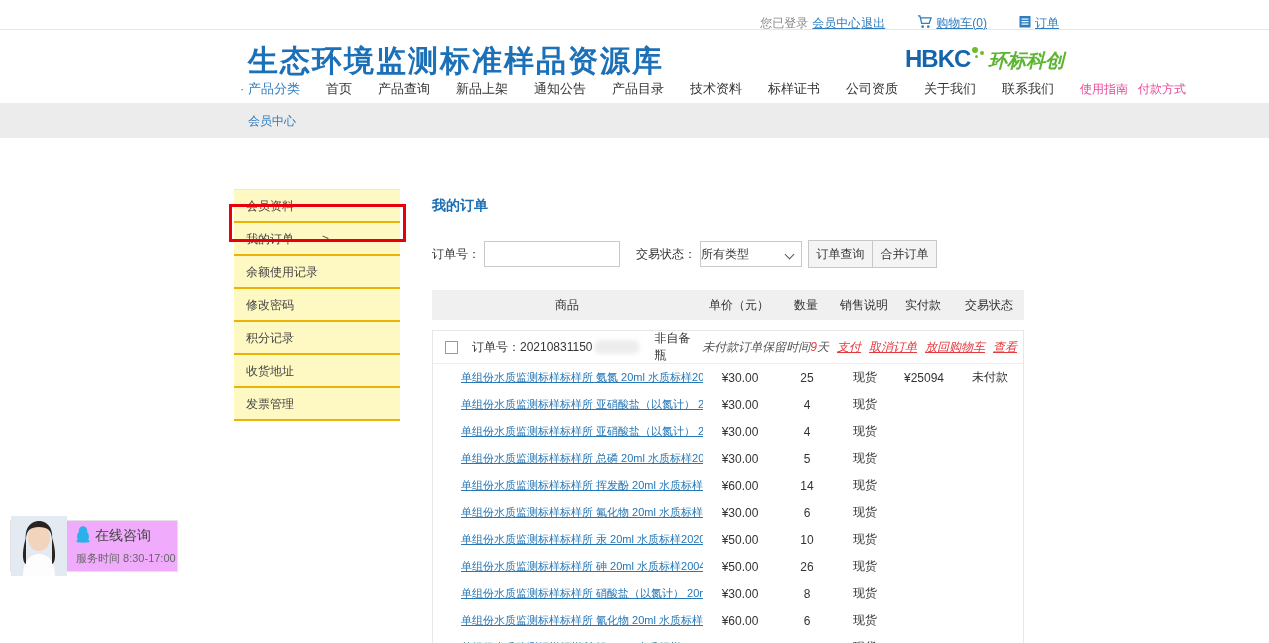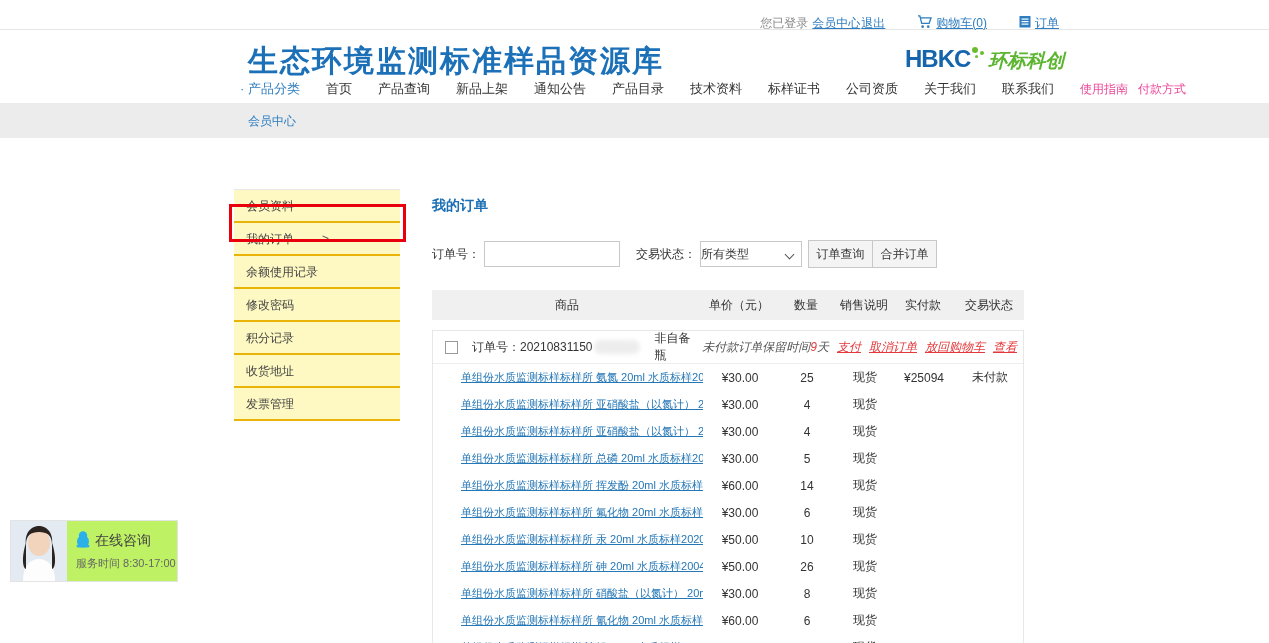--- a/index.html
+++ b/index.html
@@ -70,21 +70,21 @@
   .order-right { margin-left:auto; display:flex; align-items:center; gap:8px; white-space:nowrap;font-style:italic; }
   .retention { color:#555; }
   .retention b { color:#e4393c; font-weight:normal; }
   .act-link { color:#e4393c; text-decoration:underline; }
 
   .prow { display:grid; grid-template-columns:270px 74px 60px 56px 62px 70px; height:27px; align-items:center; text-align:center; color:#333; }
   .pname { text-align:left; padding-left:28px; overflow:hidden; white-space:nowrap; }
   .pname a { color:#2577b6; text-decoration:underline; font-size:11px; }
 
   
-  .chat { position:absolute; left:10px; top:520px; width:168px; height:62px; background:#bef264; border:1px solid #e3e3e3; display:flex; align-items:center; cursor:pointer; }
+  .chat { position:absolute; left:10px; top:520px; width:168px; height:52px; background:#f0abfc; border:1px solid #e3e3e3; display:flex; align-items:center; cursor:pointer; }
   .chat-photo { width:56px; height:60px; background:#dfe7ee; overflow:hidden; flex:none; }
   .chat-info { padding-left:9px; }
   .chat-row1 { display:flex; align-items:center; gap:5px; font-size:14px; color:#444; }
   .chat-row2 { font-size:11px; color:#666; margin-top:5px; white-space:nowrap; }
 </style>
 </head>
 <body>
 
 <div class="topbar">
   <div class="topbar-inner">

